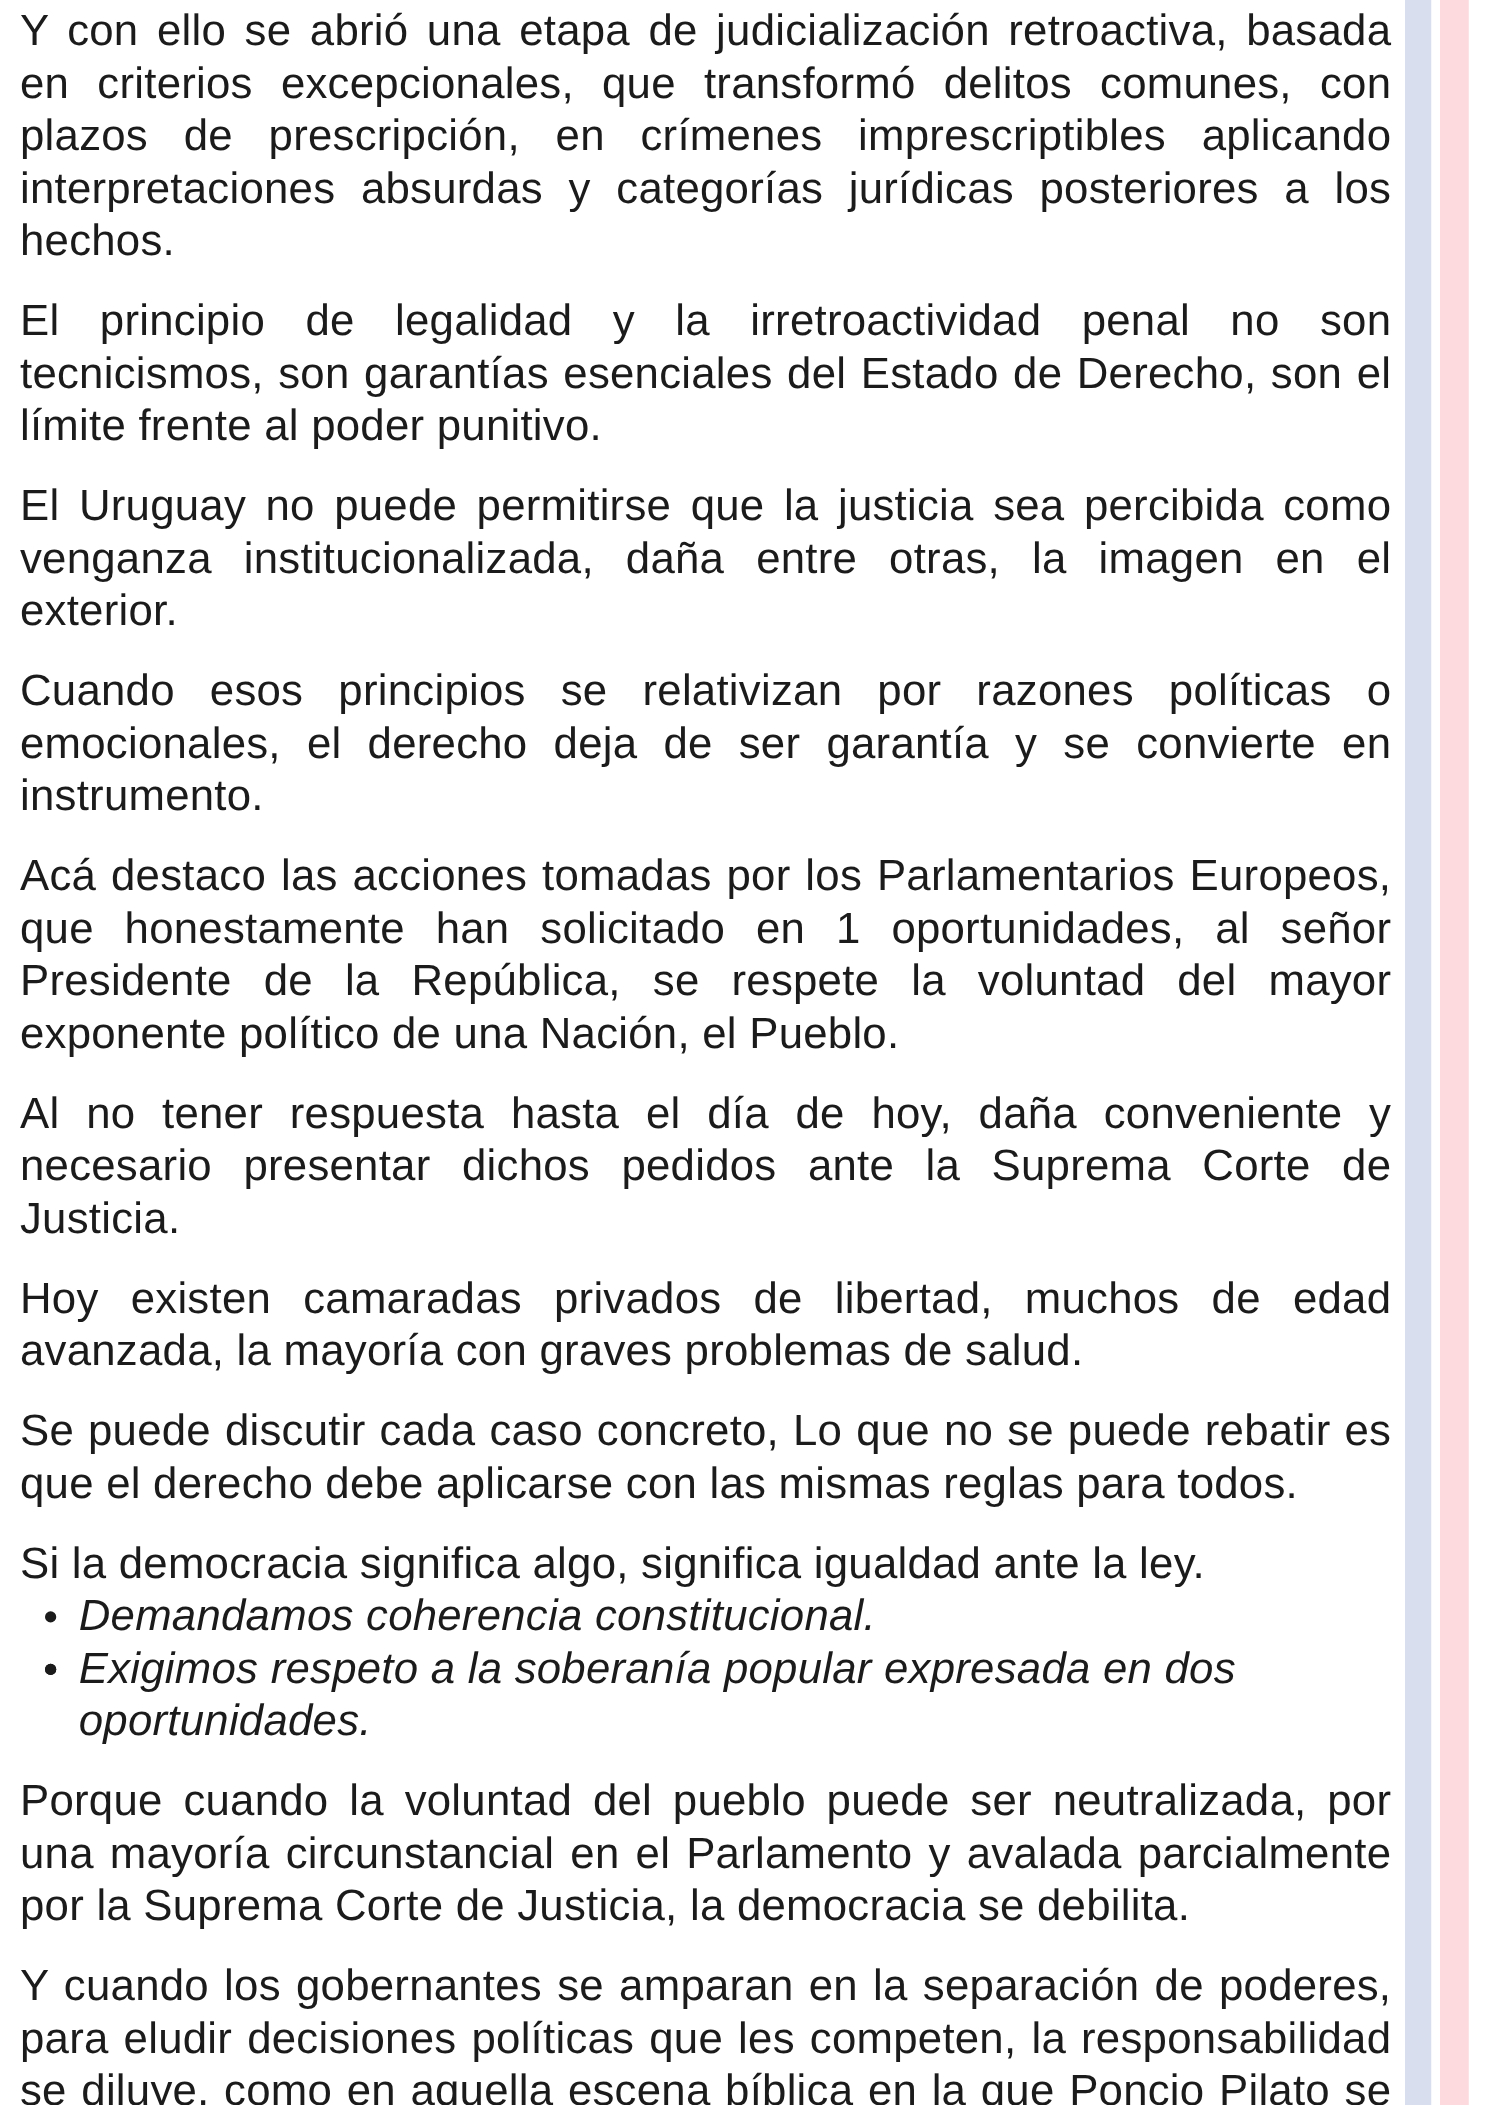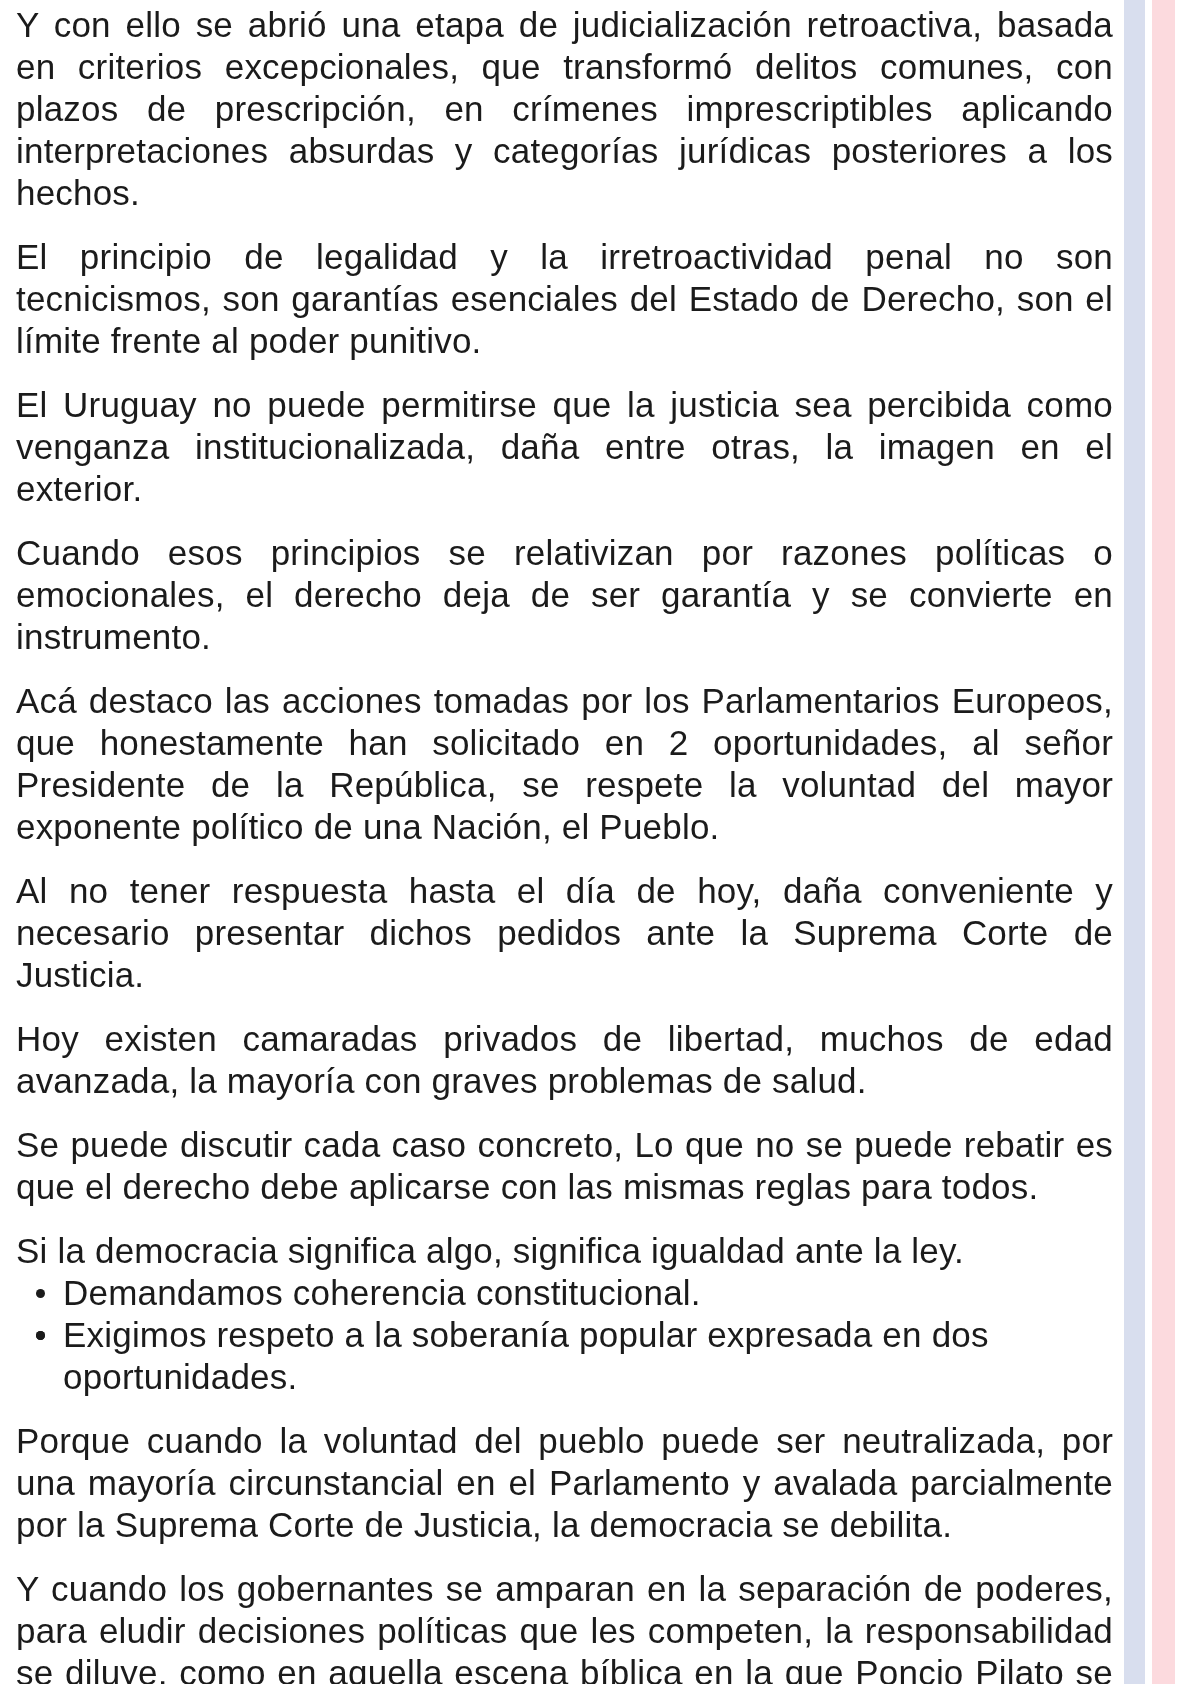--- a/index.html
+++ b/index.html
@@ -38,20 +38,21 @@
   }
   .bullet-list {
     margin: 0 0 22px 0;
     padding: 0;
   }
   .list-item {
     position: relative;
     padding-left: 47px;
     line-height: 42px;
     text-align: left;
+    font-style: italic;
   }
   .bullet-dot {
     position: absolute;
     left: 20px;
     top: 17px;
     width: 9px;
     height: 9px;
     border-radius: 50%;
     background: #1b1b1b;
   }
@@ -72,21 +73,21 @@
 </head>
 <body>
 
 <div class="page">
 
   <div class="text-column">
     <p>Y con ello se abrió una etapa de judicialización retroactiva, basada en criterios excepcionales, que transformó delitos comunes, con plazos de prescripción, en crímenes imprescriptibles aplicando interpretaciones absurdas y categorías jurídicas posteriores a los hechos.</p>
     <p>El principio de legalidad y la irretroactividad penal no son tecnicismos, son garantías esenciales del Estado de Derecho, son el límite frente al poder punitivo.</p>
     <p>El Uruguay no puede permitirse que la justicia sea percibida como venganza institucionalizada, daña entre otras, la imagen en el exterior.</p>
     <p>Cuando esos principios se relativizan por razones políticas o emocionales, el derecho deja de ser garantía y se convierte en instrumento.</p>
-    <p>Acá destaco las acciones tomadas por los Parlamentarios Europeos, que honestamente han solicitado en 2 oportunidades, al señor Presidente de la República, se respete la voluntad del mayor exponente político de una Nación, el Pueblo.</p>
+    <p>Acá destaco las acciones tomadas por los Parlamentarios Europeos, que honestamente han solicitado en 1 oportunidades, al señor Presidente de la República, se respete la voluntad del mayor exponente político de una Nación, el Pueblo.</p>
     <p>Al no tener respuesta hasta el día de hoy, daña conveniente y necesario presentar dichos pedidos ante la Suprema Corte de Justicia.</p>
     <p>Hoy existen camaradas privados de libertad, muchos de edad avanzada, la mayoría con graves problemas de salud.</p>
     <p>Se puede discutir cada caso concreto, Lo que no se puede rebatir es que el derecho debe aplicarse con las mismas reglas para todos.</p>
     <p class="tight">Si la democracia significa algo, significa igualdad ante la ley.</p>
 
     <div class="bullet-list">
       <div class="list-item">
         <span class="bullet-dot"></span>
         <span>Demandamos coherencia constitucional.</span>
       </div>

